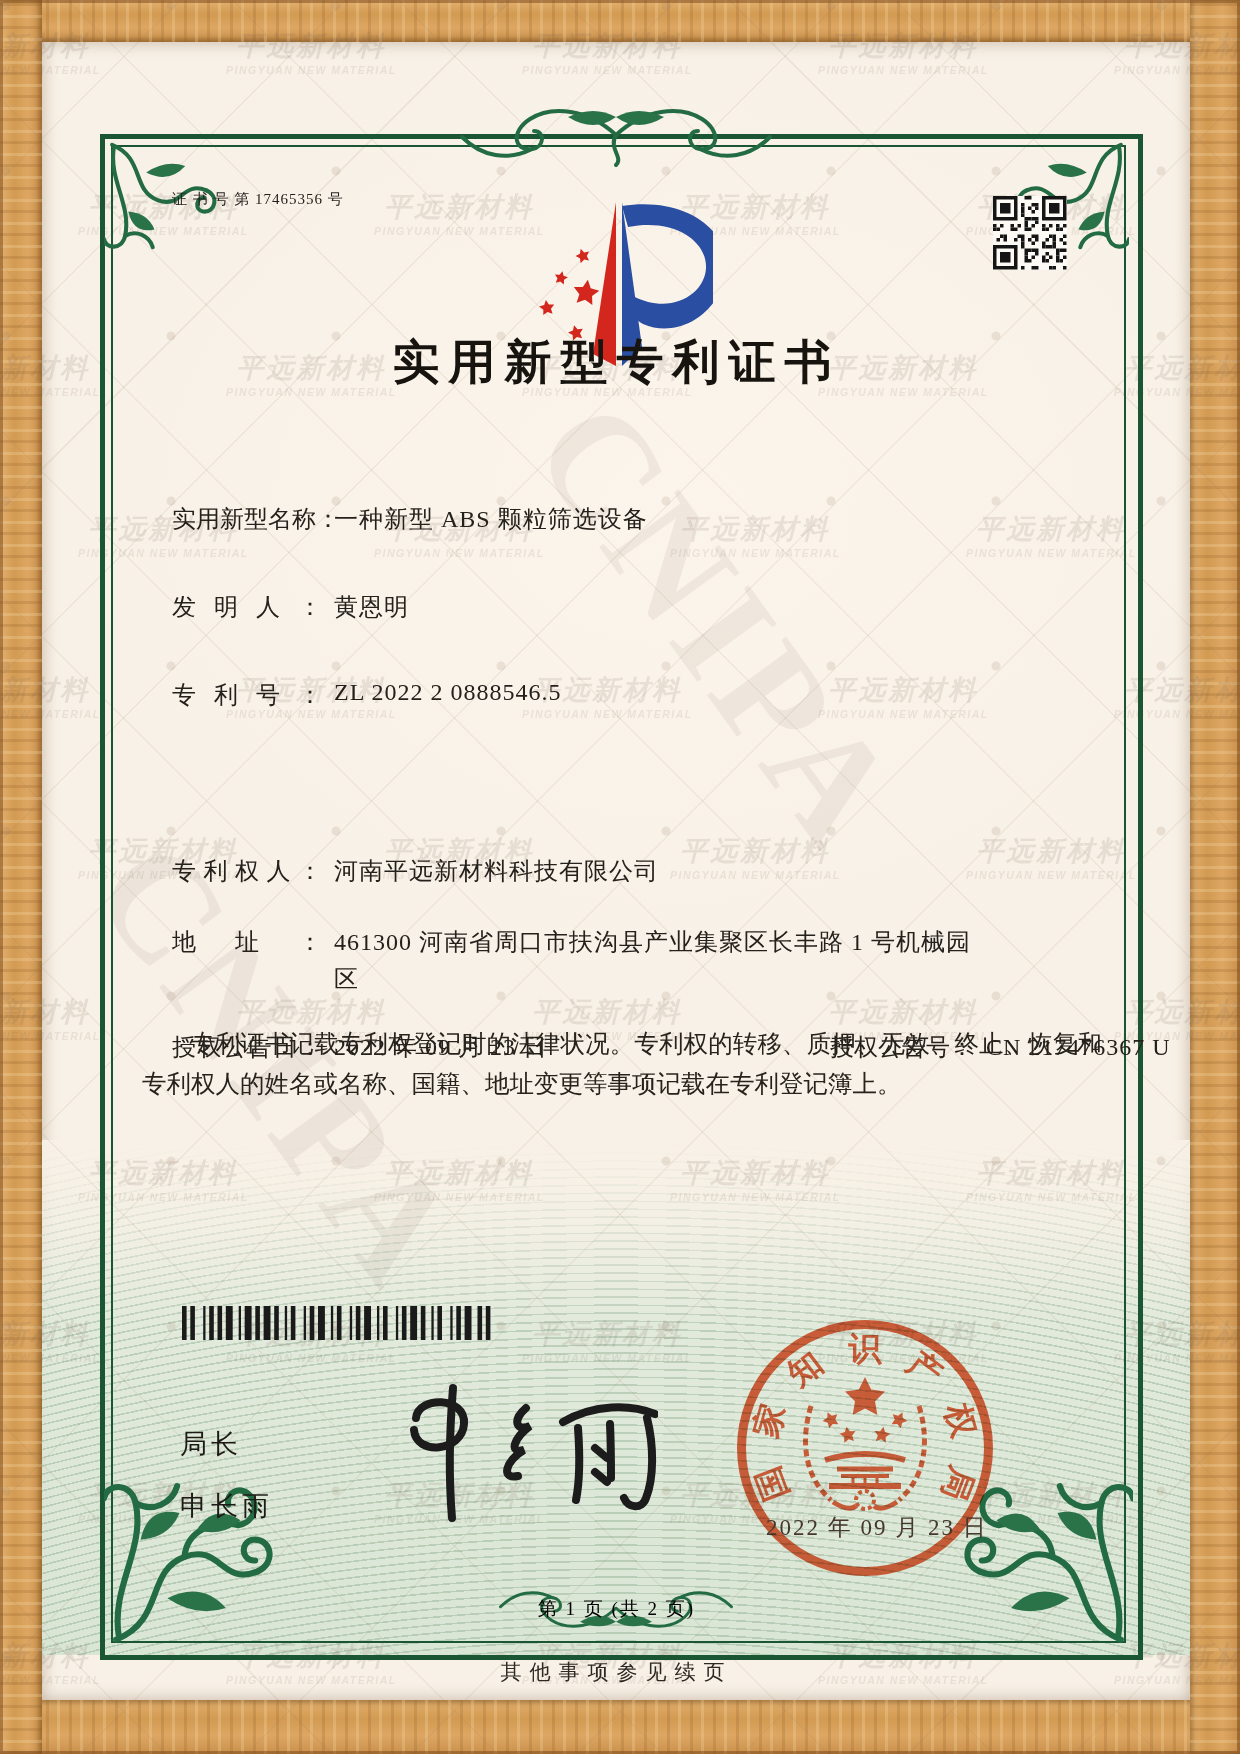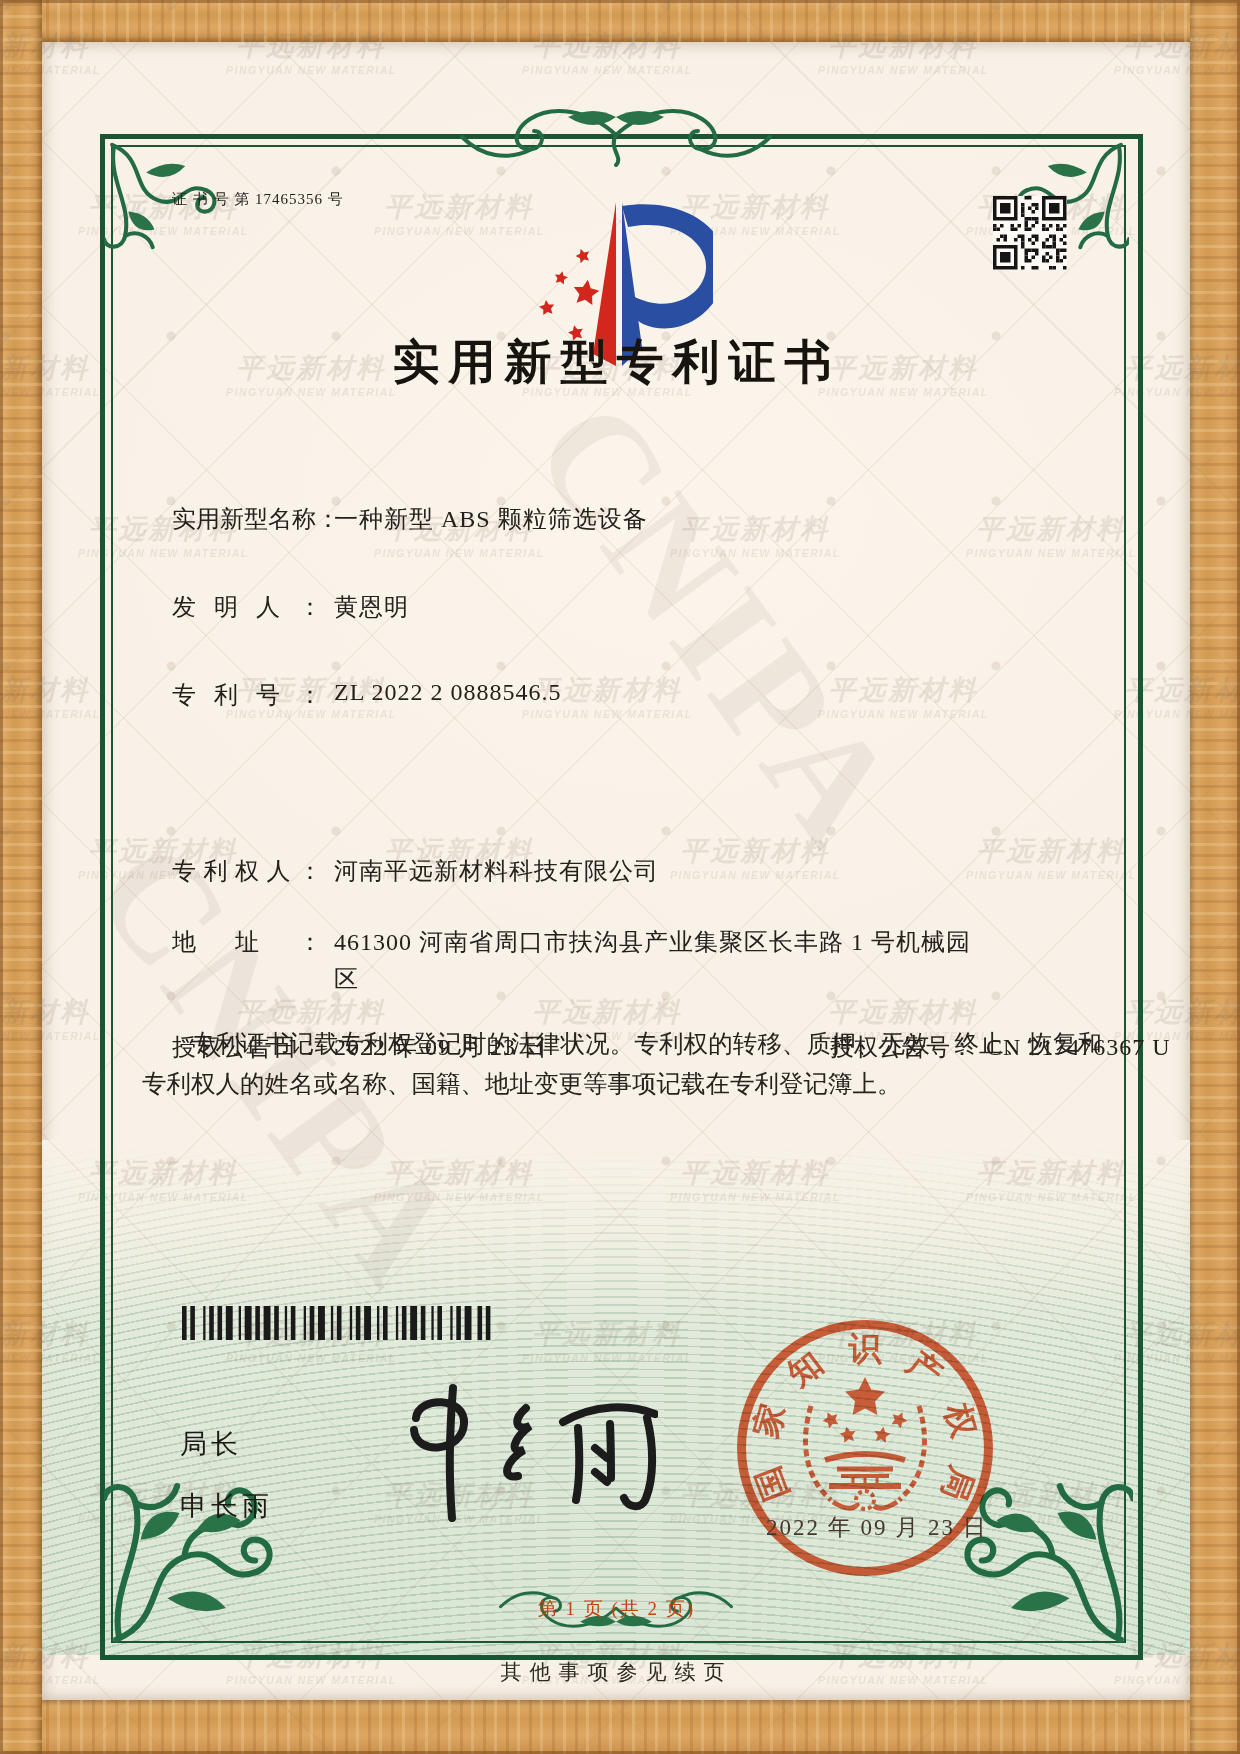--- a/index.html
+++ b/index.html
@@ -88,21 +88,21 @@
   
   #seal{position:absolute;left:733px;top:1316px;width:264px;height:264px;z-index:9;mix-blend-mode:multiply;opacity:.92;}
   #seal-circle{position:absolute;inset:4px;border:9px solid #e25831;border-radius:50%;}
   .ring-ch{
     position:absolute;left:50%;top:50%;font-size:33px;font-weight:bold;color:#e25831;
     font-family:"Liberation Serif",serif;
   }
   #emblem{position:absolute;left:62px;top:56px;}
   #seal-date{position:absolute;left:766px;top:1512px;width:240px;z-index:10;font-size:23px;letter-spacing:2px;color:#46372c;white-space:nowrap;}
   
-  #page-no{left:100px;top:1596px;width:1033px;text-align:center;font-size:19px;letter-spacing:2px;color:#c2410c;}
+  #page-no{left:100px;top:1596px;width:1033px;text-align:center;font-size:19px;letter-spacing:2px;color:#000000;}
   #cont-note{left:100px;top:1658px;width:1033px;text-align:center;font-size:21px;letter-spacing:8px;color:#2c2822;z-index:8;}
   
   #logo{position:absolute;left:533px;top:196px;z-index:8;}
   #qr{position:absolute;left:993px;top:196px;z-index:8;}
   #edge{position:absolute;inset:0;border:3px solid rgba(120,70,25,.5);z-index:12;pointer-events:none;}
 </style>
 </head>
 <body>
 
 <div id="root">

